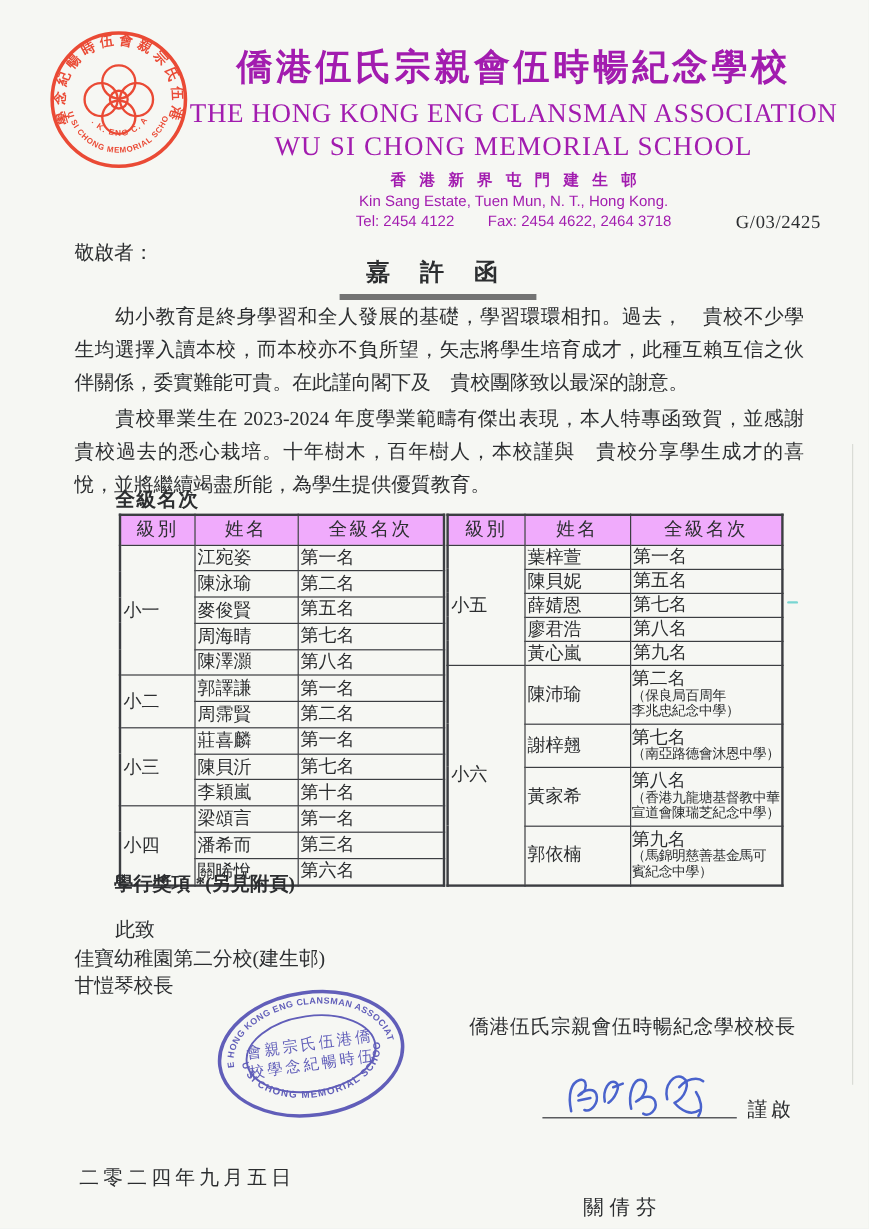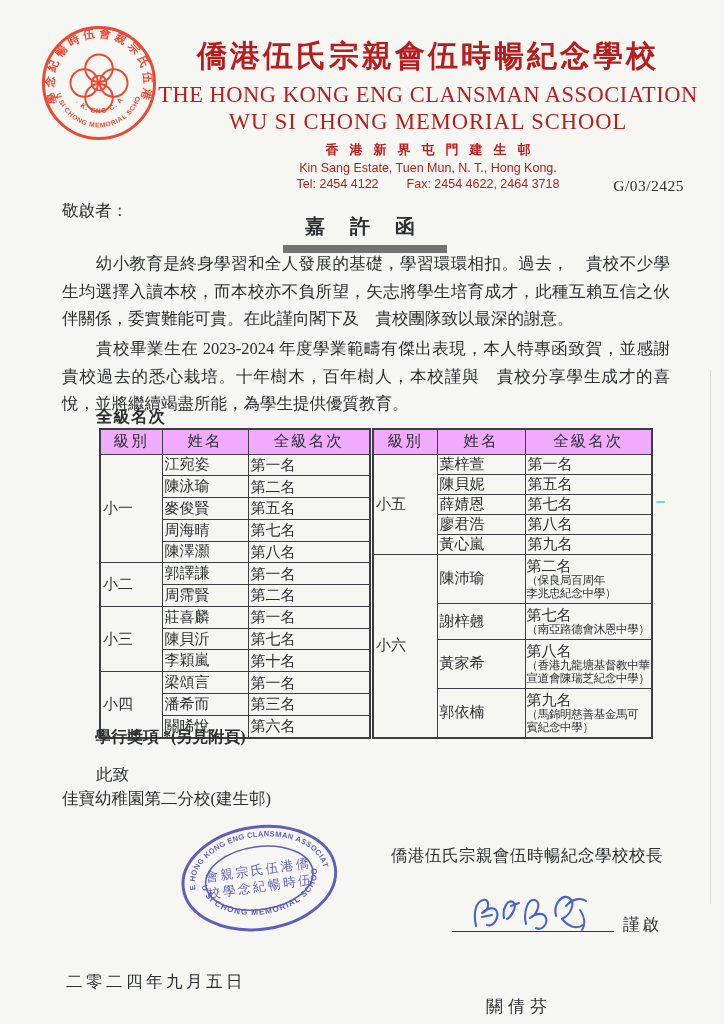--- a/index.html
+++ b/index.html
@@ -10,39 +10,39 @@
   }
   .paper {
     position:relative; width:724px; height:1024px;
     background:#f6f7f3;
     color:#2c2e30; overflow:hidden;
   }
   .paper::after{ 
     content:""; position:absolute; right:13px; top:370px; bottom:120px;
     width:1px; background:#dadcd6;
   }
-  .red { color:#b91c1c; }
+  .red { color:#a21caf; }
 
   
   .logo { position:absolute; left:40px; top:24px; width:118px; height:118px; }
   .head-block { position:absolute; left:158px; right:26px; top:36px; text-align:center; }
   .school-zh { font-size:30px; font-weight:600; letter-spacing:3px; white-space:nowrap; }
   .assoc-en { font-size:22.5px; margin-top:5px; letter-spacing:.5px; white-space:nowrap; }
   .school-en { font-size:22.5px; margin-top:1px; letter-spacing:1px; white-space:nowrap; }
   .addr-zh { font-size:13px; font-weight:600; letter-spacing:11px; margin-top:6px; text-indent:11px; }
   .addr-en, .telfax { font-family:"Liberation Sans","DejaVu Sans",sans-serif; font-size:12.5px; margin-top:2px; }
   .telfax span { margin:0 14px; }
 
   
   .ref-no { position:absolute; top:177px; right:40px; font-size:15.5px; letter-spacing:.5px;text-align:right; }
   .salutation { position:absolute; top:200px; left:62px; font-size:16.5px; }
   .letter-title-row { position:absolute; top:213px; left:62px; right:56px; text-align:center; }
   .letter-title {
     display:inline-block; font-size:20px; font-weight:bold; letter-spacing:10px;
-    border-bottom:8px solid #737373; padding:0 22px 5px 22px;
+    border-bottom:5px solid #737373; padding:0 22px 5px 22px;
   }
   .para { position:absolute; left:62px; right:54px; font-size:16.5px; line-height:27.5px; text-align:justify; }
   .para1 { top:250px; }
   .para2 { top:335px; }
   .table-heading { position:absolute; top:406px; left:96px; font-size:16.5px; font-weight:bold; letter-spacing:1px; }
 
   
   .tables { position:absolute; top:428px; left:99px; display:flex; gap:1px; }
   table { border-collapse:collapse; table-layout:fixed; background:transparent; }
   table, th, td { border:1px solid #3c3e42; }
@@ -307,20 +307,21 @@
     </table>
   </div>
 
   <div class="scan-artifact"></div>
 
   <div class="footnote">學行獎項 *(另見附頁)</div>
 
   <div class="closing-block">
     <div class="indent">此致</div>
     <div>佳寶幼稚園第二分校(建生邨)</div>
+    <div>甘愷琴校長</div>
   </div>
 
   <div class="sender-title">僑港伍氏宗親會伍時暢紀念學校校長</div>
 
   <div class="stamp">
     <svg width="168" height="118" viewBox="0 0 170 120">
       <defs>
         <path id="st-top" d="M 19 57 A 66 42 0 1 1 151 57" fill="none"></path>
         <path id="st-bot" d="M 26 57 A 59 37 0 0 0 144 57" fill="none"></path>
       </defs>

